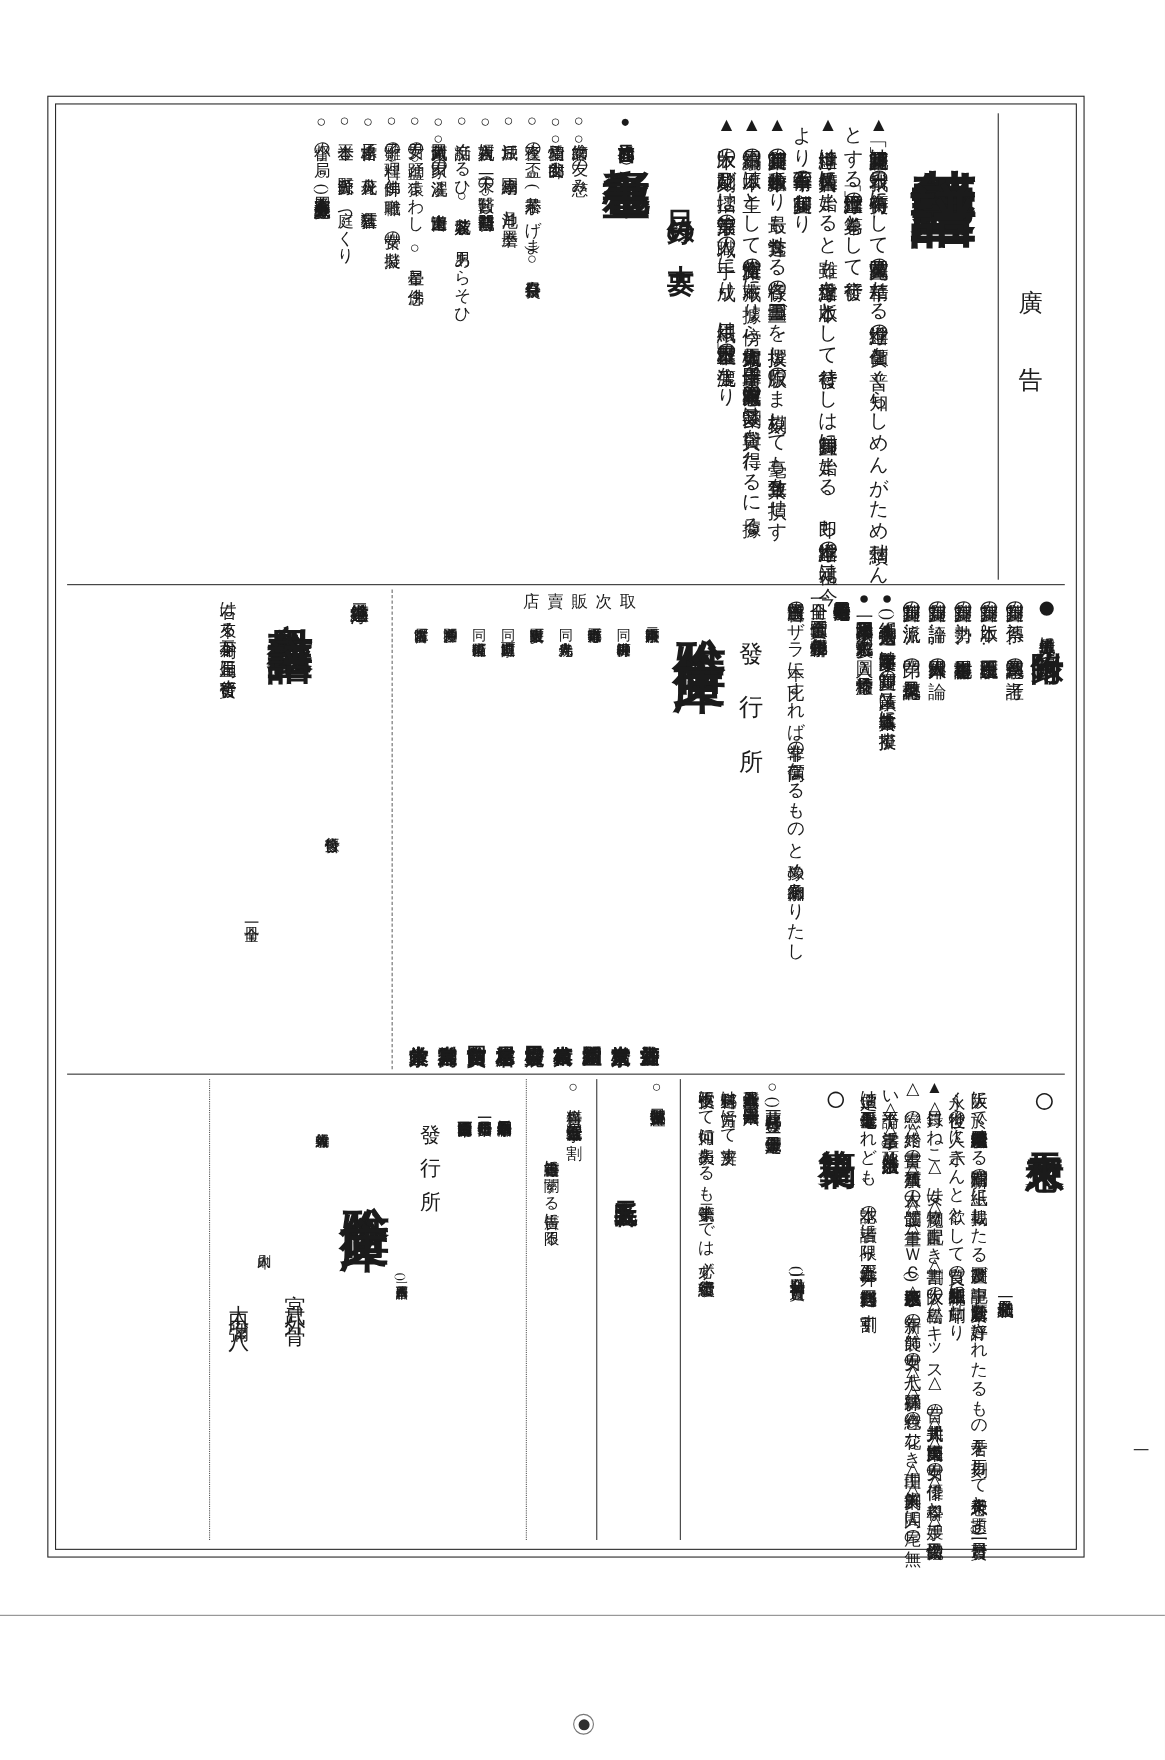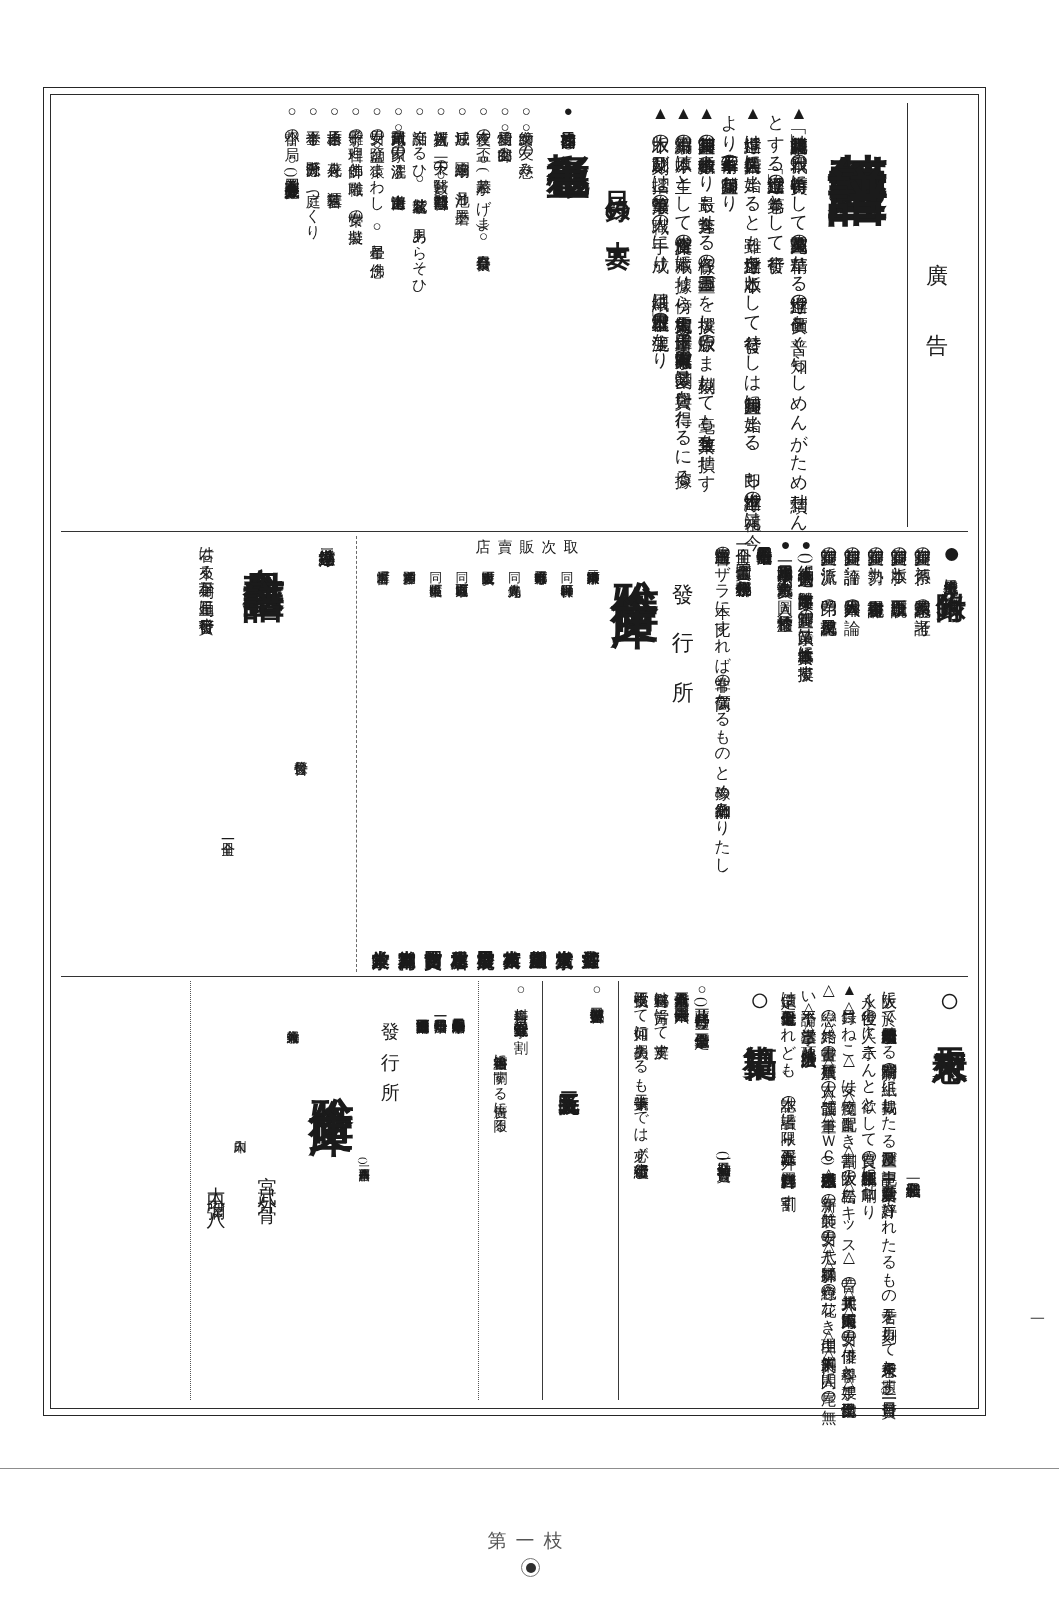--- a/index.html
+++ b/index.html
@@ -254,18 +254,17 @@
           <div class="editor-name">宮武外骨</div>
           <div class="printer-label">印刷人</div>
           <div class="printer-name">太田彌八</div>
         </div>
       </div>
 
     </div>
   </div>
 
   <div class="footer-rule"></div>
-  <div class="footer-title">第一枝</div>
   <div class="footer-mark">
       <i></i>
     </div>
   <div class="margin-mark">一</div>
 </div>
 
 </body></html>

